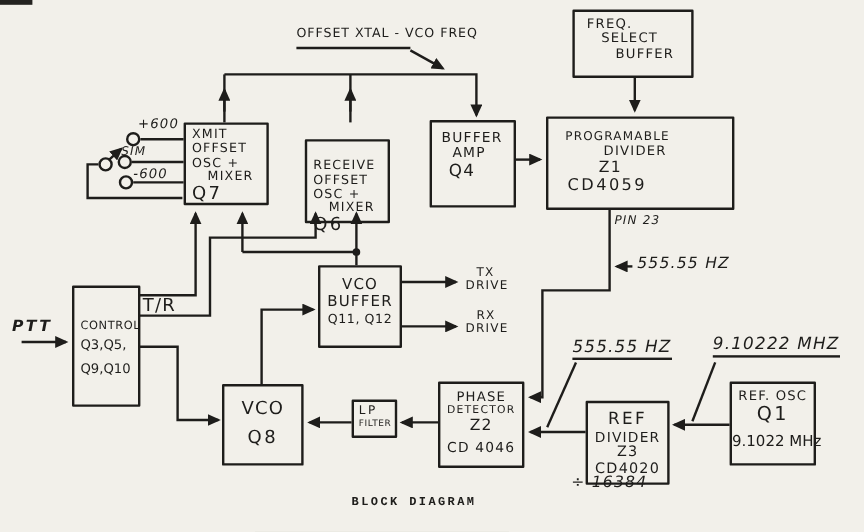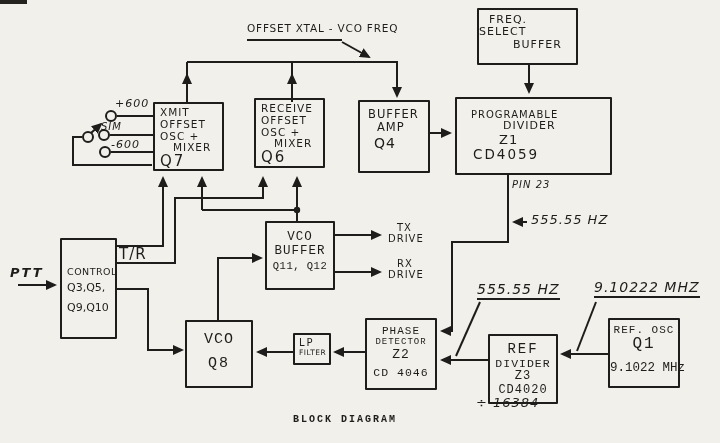--- a/index.html
+++ b/index.html
@@ -5,36 +5,36 @@
   html,body{margin:0;padding:0;background:#e8e6e0;}
   .stage{position:relative;width:720px;height:443px;background:#f2f0ea;overflow:hidden;
          font-family:"DejaVu Sans",sans-serif;color:#1e1d1b;}
   .stage svg{position:absolute;left:0;top:0;z-index:1;}
   .blk{position:absolute;z-index:2;border:2px solid #1e1d1b;box-sizing:border-box;
        background:transparent;border-radius:1px;}
   .ln{display:block;white-space:nowrap;line-height:1.12;letter-spacing:1px;}
   .lab{position:absolute;z-index:3;white-space:nowrap;letter-spacing:1px;}
   .ul{border-bottom:2px solid #1e1d1b;padding-bottom:1px;display:inline-block;}
   .it{font-style:italic;}
-  .ctr{text-align:center;font-family:Liberation Mono, monospace;}
+  .ctr{text-align:center;}
   
   .b-freq   {left:477px;top:8px;  width:101px;height:57px;padding-top:4px;font-size:11px;}
   .b-xmit   {left:153px;top:102px;width:71px; height:69px;padding:3px 0 0 5px;font-size:10.5px;}
-  .b-recv   {left:254px;top:98px;width:71px; height:70px;padding:3px 0 0 5px;font-size:10.5px;}
+  .b-recv   {left:254px;top:116px;width:71px; height:70px;padding:15px 0 0 5px;font-size:10.5px;}
   .b-bufamp {left:358px;top:100px;width:72px; height:73px;padding:6px 0 0 8px;font-size:11.5px;}
   .b-progdiv{left:455px;top:97px; width:157px;height:78px;padding:10px 0 0 14px;}
   .b-tr     {left:60px; top:238px;width:57px; height:101px;padding:6px 0 0 5px;}
   .b-vcobuf {left:265px;top:221px;width:70px; height:69px;padding-top:7px;font-size:12.5px;}
   .b-vco    {left:185px;top:320px;width:68px; height:68px;padding-top:10px;font-size:15px;}
   .b-lp     {left:293px;top:333px;width:38px; height:32px;padding:2px 0 0 4px;}
   .b-phase  {left:365px;top:318px;width:72px; height:72px;padding-top:5px;}
   .b-refdiv {left:488px;top:319px;width:70px; height:70px;padding-top:6px;margin-top:15px;}
   .b-refosc {left:608px;top:318px;width:72px; height:70px;padding-top:4px;}
   
-  .b-freq .l1{padding-left:10px;} .b-freq .l2{} .b-freq .l3{padding-left:34px;}
+  .b-freq .l1{padding-left:10px;} .b-freq .l2{padding-left:22px;} .b-freq .l3{padding-left:34px;}
   .b-xmit .l4,.b-recv .l4{padding-left:13px;}
   .b-xmit .l5,.b-recv .l5{font-size:15px;line-height:1;letter-spacing:2px;}
   .b-bufamp .l2{padding-left:9px;} .b-bufamp .l3{font-size:14px;padding-left:6px;margin-top:2px;}
   .b-progdiv .l1{font-size:10px;}
   .b-progdiv .l2{font-size:11px;padding-left:32px;}
   .b-progdiv .l3{font-size:13px;padding-left:28px;}
   .b-progdiv .l4{font-size:13.5px;padding-left:2px;letter-spacing:2px;}
   .b-tr .l1{font-size:15px;padding-left:4px;margin-left:48px;}
   .b-tr .l2{font-size:9.5px;margin-top:4px;letter-spacing:0.5px;}
   .b-tr .l3{font-size:11px;margin-top:5px;letter-spacing:0;}

